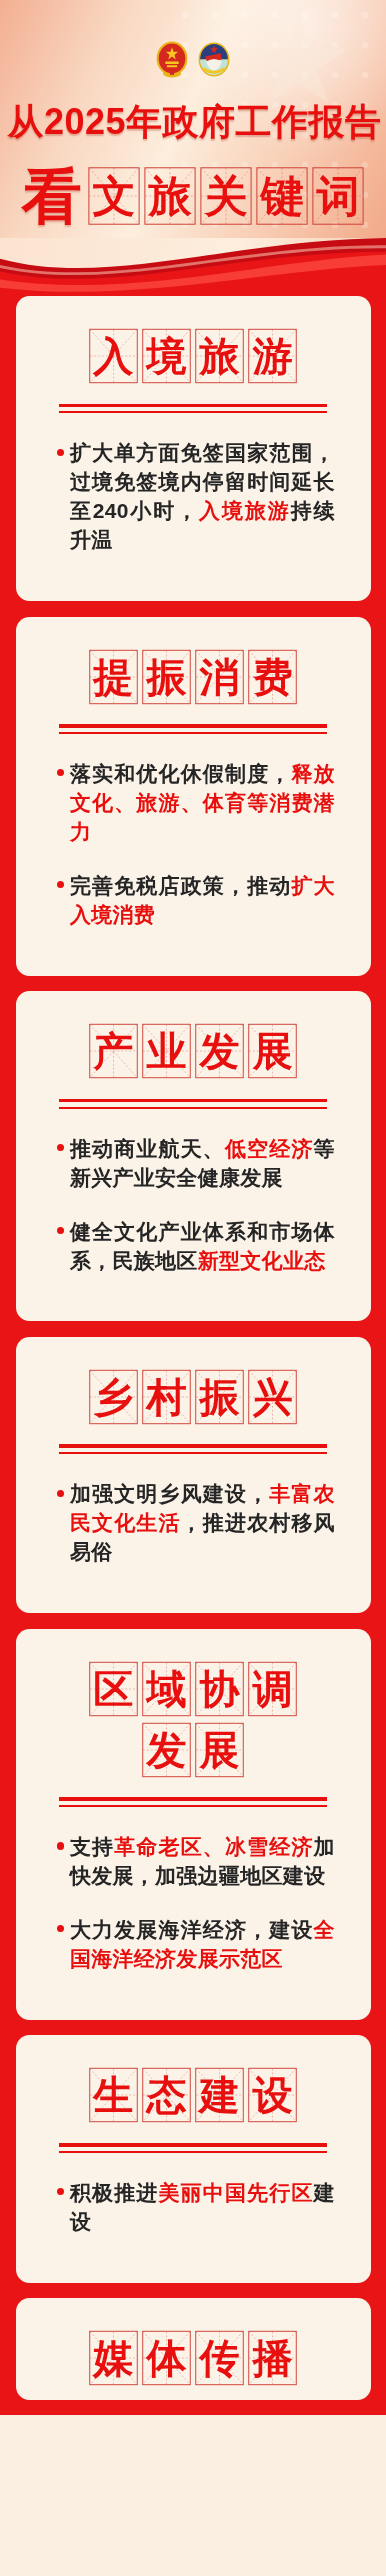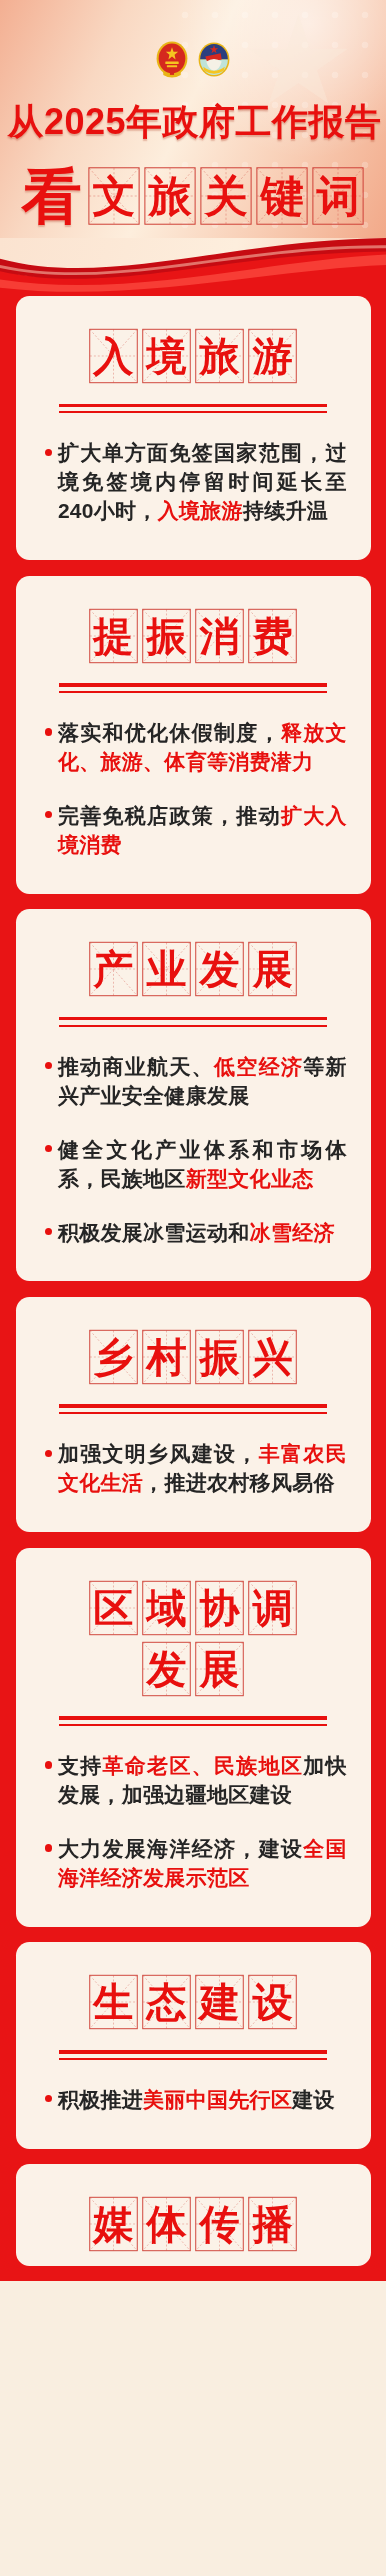--- a/index.html
+++ b/index.html
@@ -70,21 +70,21 @@
     background:#fbf2e8;border-radius:13.4px;
     padding:32px 0 14.4px;margin-bottom:15.5px;
   }
   .card:last-child{margin-bottom:0;}
   .gtitle{display:flex;flex-direction:column;align-items:center;gap:5.2px;}
   .grow{display:flex;justify-content:center;gap:4.1px;}
   .sep{width:268px;margin:19.6px auto 26px;}
   .sep i{display:block;background:#e8100e;}
   .sep i.a{height:3.6px;margin-bottom:4.1px;}
   .sep i.b{height:2.1px;}
-  .bullets{list-style:none;margin:4px;padding:0 19.6px 6.2px 25px;}
+  .bullets{list-style:none;margin:16px;padding:0 19.6px 6.2px 25px;}
   .bullets li{display:flex;align-items:flex-start;margin-bottom:25px;}
   .bullets li:last-child{margin-bottom:9.3px;}
   .dot{flex:0 0 7.2px;width:7.2px;height:7.2px;border-radius:50%;background:#e8100e;margin:9.3px 6.2px 0 0;}
   .btext{
     margin:0;font-size:21px;line-height:1.38;font-weight:700;color:#252525;
     letter-spacing:0.3px;text-align:justify;
   }
   .btext .hl{color:#e8100e;}
 </style>
 </head>
@@ -349,24 +349,20 @@
         </div>
         <ul class="bullets">
           <li>
             <span class="dot"></span>
             <p class="btext"><span>推动商业航天、</span><span class="hl">低空经济</span><span>等新兴产业安全健康发展</span></p>
           </li>
           <li>
             <span class="dot"></span>
             <p class="btext"><span>健全文化产业体系和市场体系，民族地区</span><span class="hl">新型文化业态</span></p>
           </li>
-          <li>
-            <span class="dot"></span>
-            <p class="btext"><span>积极发展冰雪运动和</span><span class="hl">冰雪经济</span></p>
-          </li>
         </ul>
       </section>
       <section class="card">
         <div class="gtitle">
           <div class="grow">
             <span class="gbox">
               <svg class="gsvg" viewBox="0 0 100 112">
                 <rect x="1.5" y="1.5" width="97" height="109" fill="none" stroke="#d0453b" stroke-width="2"></rect>
                 <line x1="2" y1="2" x2="98" y2="110" stroke="#d0453b" stroke-width="1" stroke-dasharray="4 4" opacity=".7"></line>
                 <line x1="98" y1="2" x2="2" y2="110" stroke="#d0453b" stroke-width="1" stroke-dasharray="4 4" opacity=".7"></line>
@@ -485,21 +481,21 @@
             </span>
           </div>
         </div>
         <div class="sep">
           <i class="a"></i>
           <i class="b"></i>
         </div>
         <ul class="bullets">
           <li>
             <span class="dot"></span>
-            <p class="btext"><span>支持</span><span class="hl">革命老区、民族地区</span><span>加快发展，加强边疆地区建设</span></p>
+            <p class="btext"><span>支持</span><span class="hl">革命老区、冰雪经济</span><span>加快发展，加强边疆地区建设</span></p>
           </li>
           <li>
             <span class="dot"></span>
             <p class="btext"><span>大力发展海洋经济，建设</span><span class="hl">全国海洋经济发展示范区</span></p>
           </li>
         </ul>
       </section>
       <section class="card">
         <div class="gtitle">
           <div class="grow">

